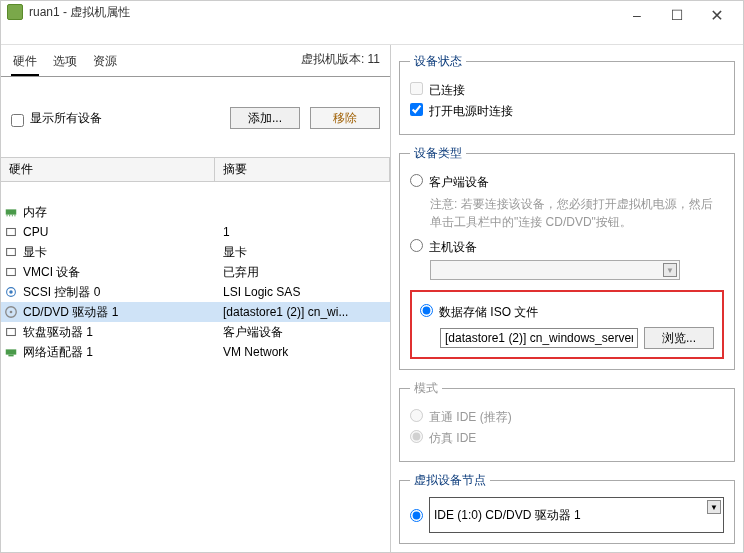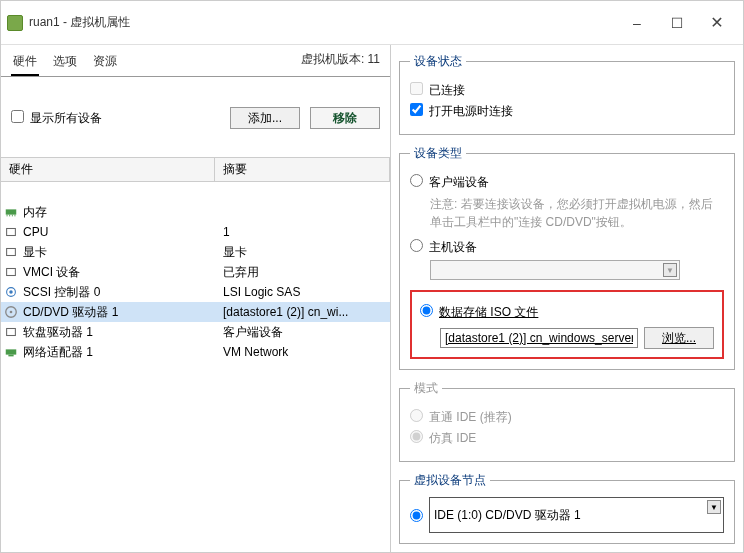--- a/index.html
+++ b/index.html
@@ -1,35 +1,35 @@
 <!DOCTYPE html>
 <html><head>
 <meta charset="utf-8">
 <style>
 * { box-sizing: border-box; margin: 0; padding: 0; font-family: "Microsoft YaHei", SimSun, sans-serif; font-size: 12px; }
 body { background: #fff; width: 744px; height: 553px; overflow: hidden; border: 1px solid #ccc; position: relative; }
-.titlebar { display: flex; align-items: center; height: 44px; padding: 14px 6px; background: #fff; border-bottom: 1px solid #e0e0e0; }
+.titlebar { display: flex; align-items: flex-start; height: 44px; padding: 3px 6px; background: #fff; border-bottom: 1px solid #e0e0e0; }
 .titlebar .app-icon { width: 16px; height: 16px; background: #7aa84a; border: 1px solid #5a8a2a; border-radius: 2px; margin-right: 6px; position: relative; }
 .titlebar .title { flex: 1; color: #333; }
 .winbtns { display: flex; gap: 0; }
 .winbtn { width: 40px; height: 22px; display: flex; align-items: center; justify-content: center; color: #444; font-size: 14px; cursor: pointer; }
 .winbtn.close { font-size: 16px; }
 .content { display: flex; height: calc(100% - 28px); }
 .left { width: 390px; border-right: 1px solid #ccc; display: flex; flex-direction: column; gap: 20px; }
 .right { flex: 1; padding: 8px 8px 0 8px; overflow: hidden; }
 .tabs { display: flex; gap: 12px; padding: 6px 10px 0 10px; border-bottom: 1px solid #999; background: #fff; }
 .tab { padding: 2px 2px 4px; color: #333; cursor: pointer; }
 .tab.active { border-bottom: 2px solid #000; font-weight: normal; }
 .version { float: right; margin-left: auto; color: #333; }
 .toolbar { display: flex; align-items: center; padding: 10px 10px 8px; gap: 10px; }
-.chk { display: flex; align-items: flex-start; gap: 6px; }
+.chk { display: flex; align-items: flex-end; gap: 6px; }
 .chk input { width: 13px; height: 13px; }
 .spacer { flex: 1; }
 .btn { min-width: 70px; height: 22px; background: #f0f0f0; border: 1px solid #999; padding: 0 10px; cursor: pointer; }
-.btn:disabled { color: #14532d; background: #f5f5f5; font-weight: bold; }
+.btn:disabled { color: #a16207; background: #f5f5f5; }
 .listhdr { display: flex; background: #f5f5f5; border-top: 1px solid #ccc; border-bottom: 1px solid #ccc; font-size: 12px; }
 .listhdr .col { padding: 3px 8px; border-right: 1px solid #ccc; }
 .col.hw { width: 214px; }
 .col.sm { flex: 1; }
 .list { flex: 1; overflow: auto; }
 .row { display: flex; align-items: center; height: 20px; cursor: pointer; }
 .row.selected { background: #cfe3f7; }
 .row .ic { width: 20px; display: flex; align-items: center; justify-content: center; }
 .row .nm { width: 194px; padding-left: 2px; }
 .row .sm { flex: 1; padding-left: 8px; }
@@ -191,21 +191,21 @@
         <input type="radio" name="devtype" style="">
         <span>主机设备</span>
       </label>
       <div class="select-wrap">
         <div class="select-dim">
           <span></span>
           <div class="dd">▼</div>
         </div>
       </div>
 
-      <div style="border:2px solid #e03030; padding:8px; margin-top:10px;text-decoration:underline;">
+      <div style="border:2px solid #e03030; padding:8px; margin-top:10px;">
         <label class="radio-line">
           <input type="radio" name="devtype" checked="" style="">
           <span>数据存储 ISO 文件</span>
         </label>
         <div class="iso-row">
           <input class="iso-input" value="[datastore1 (2)] cn_windows_server" style="">
           <button class="btn">浏览...</button>
         </div>
       </div>
     </fieldset>

